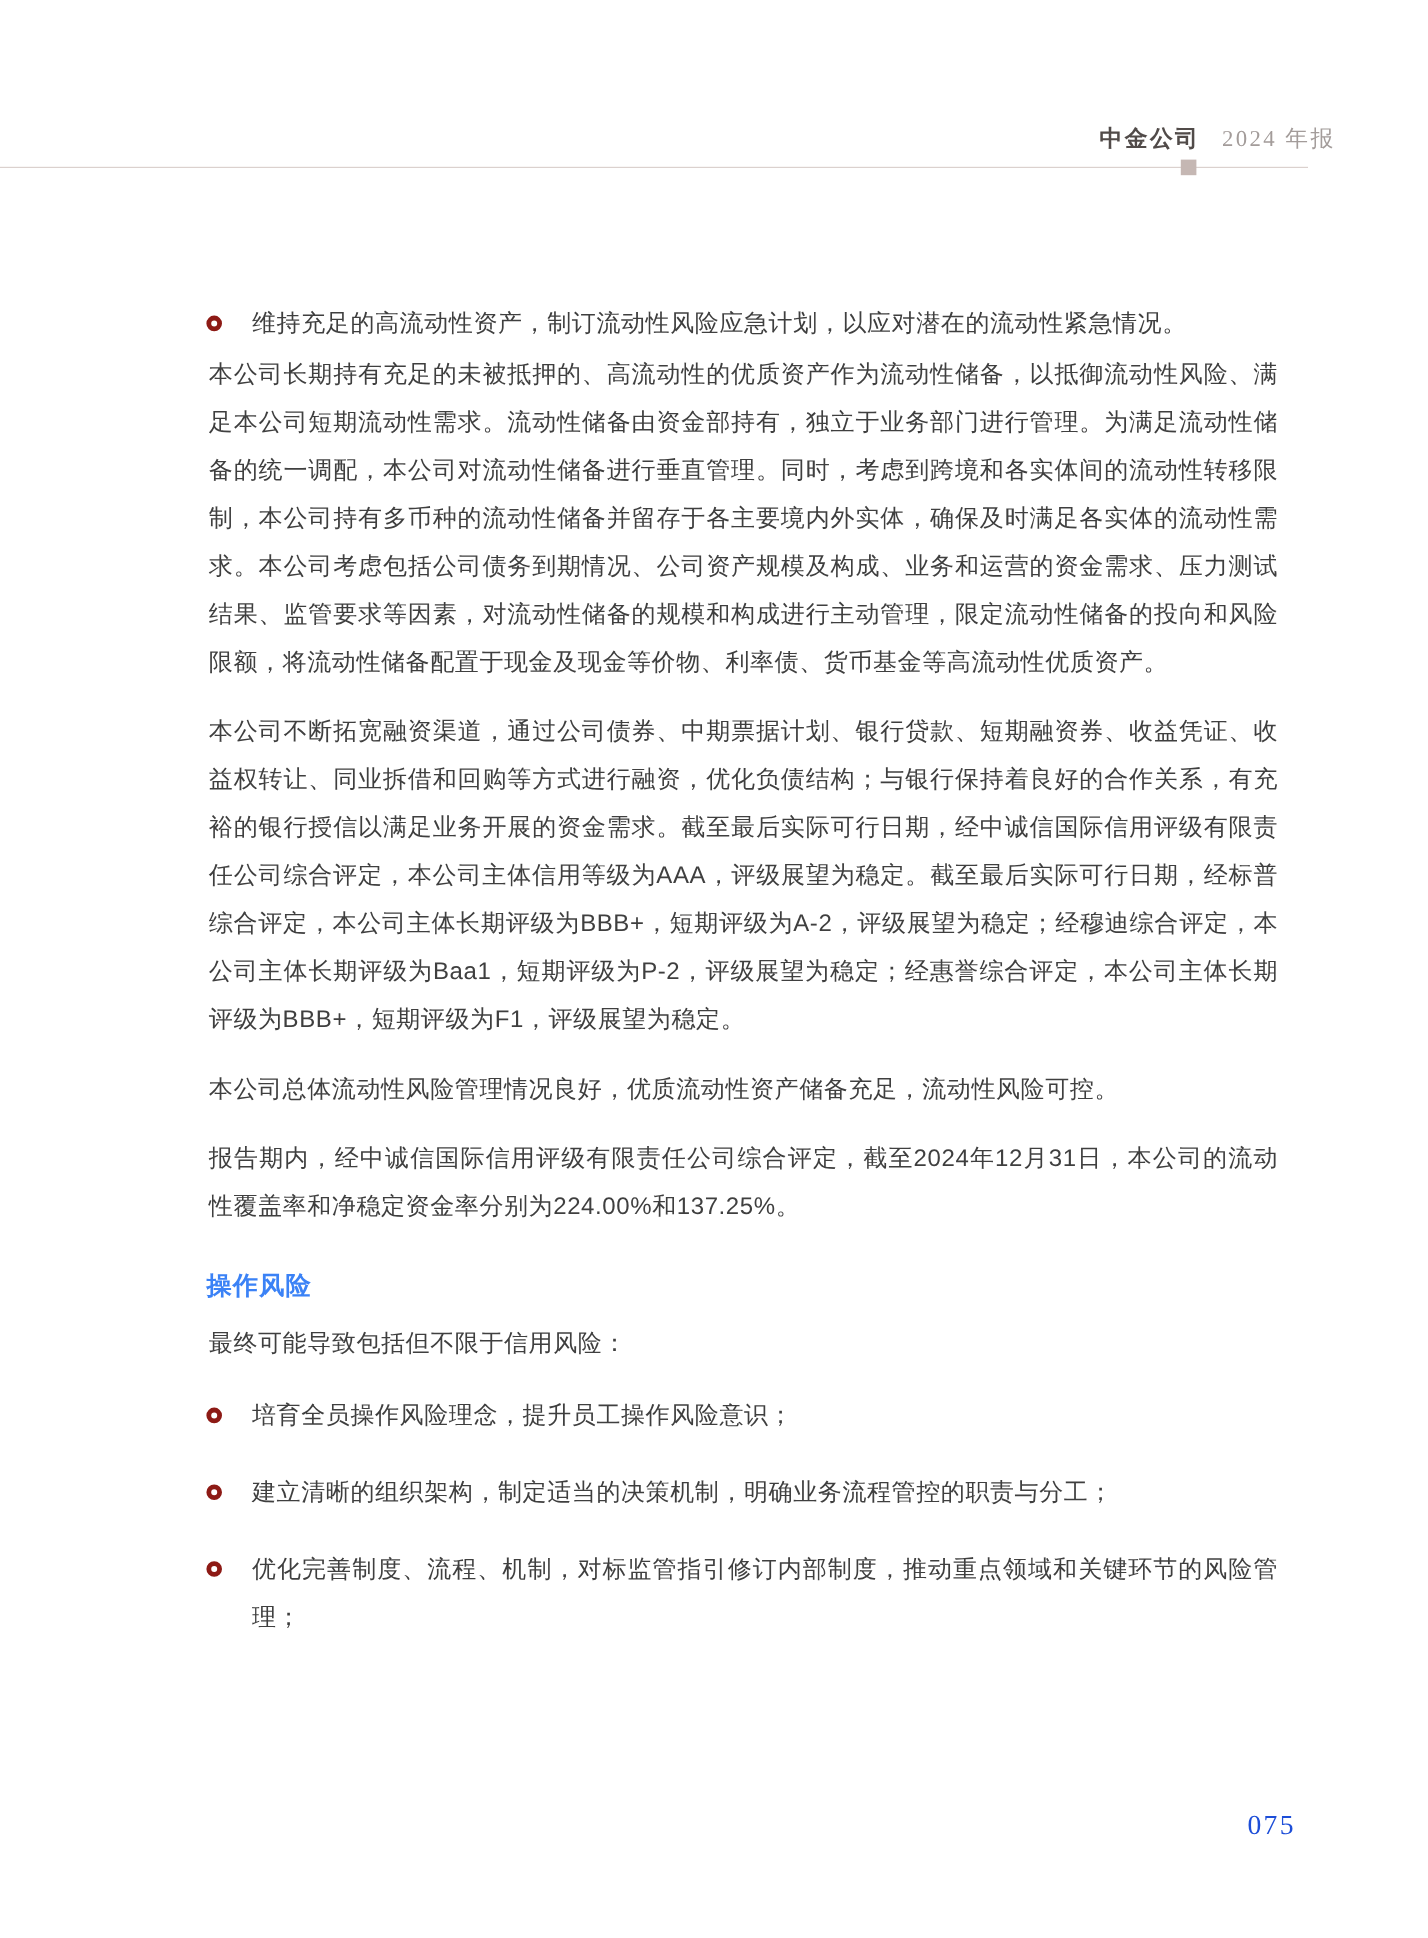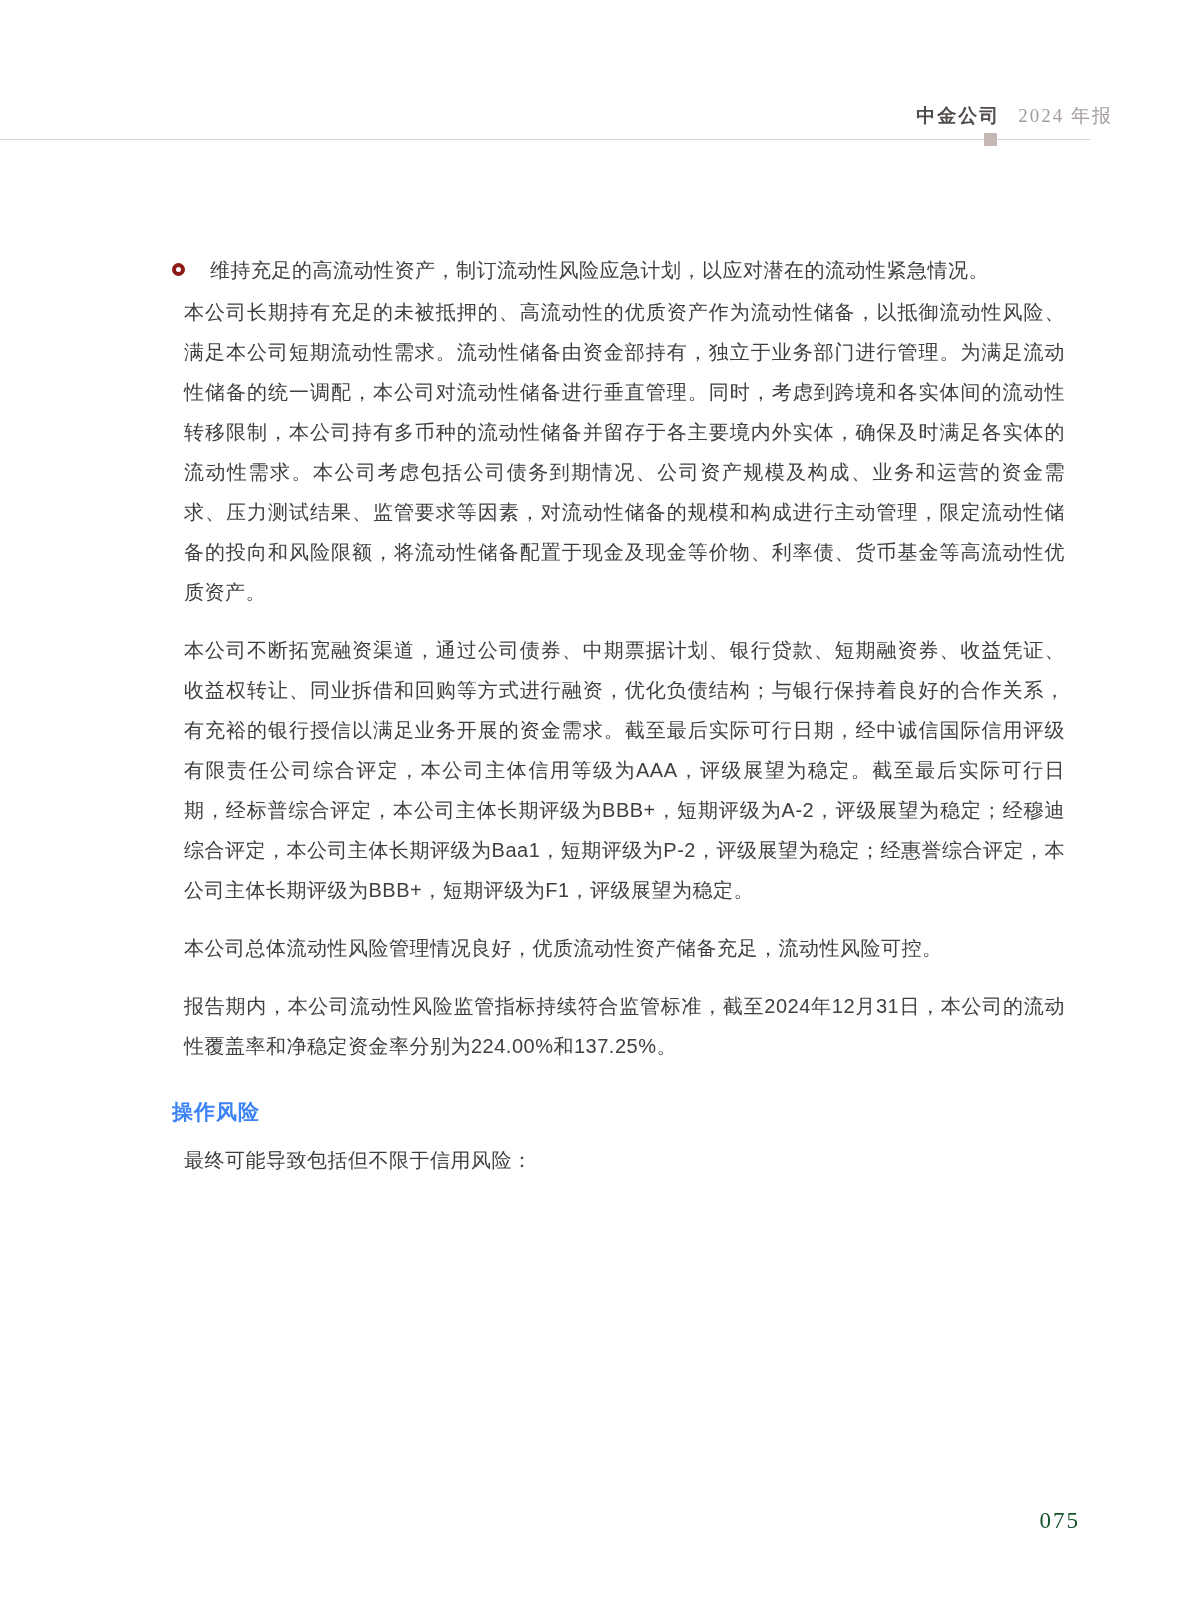--- a/index.html
+++ b/index.html
@@ -58,21 +58,21 @@
     position: absolute;
     left: 172px;
     top: 250px;
     width: 893px;
     font-size: 20px;
     line-height: 40px;
     text-align: justify;
     letter-spacing: 0.5px;
   }
   .para {
-    margin: 0 0 18px 12px;
+    margin: 0 0 18px 2px;
   }
   .para:last-child { margin-bottom: 0; }
 
   
   .bullet-item {
     display: flex;
     align-items: flex-start;
     margin-bottom: 22px;
   }
   .bullet-list-top .bullet-item:last-child { margin-bottom: 2px; justify-content: space-between; }
@@ -103,21 +103,21 @@
   .bullet-list-bottom .bullet-item { margin-bottom: 24px; }
 
   
   .page-number {
     position: absolute;
     top: 1508px;
     right: 138px;
     font-family: "Liberation Serif", "DejaVu Serif", serif;
     font-size: 23px;
     letter-spacing: 2px;
-    color: #14532d;
+    color: #1d4ed8;
   }
 </style>
 </head>
 <body>
 
 <div class="page">
 
   <div class="page-header">
     <span class="header-company">中金公司</span><span class="header-edition">2024 年报</span>
   </div>
@@ -129,23 +129,37 @@
     <div class="bullet-list-top">
       <div class="bullet-item">
         <span class="bullet-icon"></span>
         <span class="bullet-text">维持充足的高流动性资产，制订流动性风险应急计划，以应对潜在的流动性紧急情况。</span>
       </div>
     </div>
 
     <p class="para">本公司长期持有充足的未被抵押的、高流动性的优质资产作为流动性储备，以抵御流动性风险、满足本公司短期流动性需求。流动性储备由资金部持有，独立于业务部门进行管理。为满足流动性储备的统一调配，本公司对流动性储备进行垂直管理。同时，考虑到跨境和各实体间的流动性转移限制，本公司持有多币种的流动性储备并留存于各主要境内外实体，确保及时满足各实体的流动性需求。本公司考虑包括公司债务到期情况、公司资产规模及构成、业务和运营的资金需求、压力测试结果、监管要求等因素，对流动性储备的规模和构成进行主动管理，限定流动性储备的投向和风险限额，将流动性储备配置于现金及现金等价物、利率债、货币基金等高流动性优质资产。</p>
     <p class="para">本公司不断拓宽融资渠道，通过公司债券、中期票据计划、银行贷款、短期融资券、收益凭证、收益权转让、同业拆借和回购等方式进行融资，优化负债结构；与银行保持着良好的合作关系，有充裕的银行授信以满足业务开展的资金需求。截至最后实际可行日期，经中诚信国际信用评级有限责任公司综合评定，本公司主体信用等级为AAA，评级展望为稳定。截至最后实际可行日期，经标普综合评定，本公司主体长期评级为BBB+，短期评级为A-2，评级展望为稳定；经穆迪综合评定，本公司主体长期评级为Baa1，短期评级为P-2，评级展望为稳定；经惠誉综合评定，本公司主体长期评级为BBB+，短期评级为F1，评级展望为稳定。</p>
     <p class="para">本公司总体流动性风险管理情况良好，优质流动性资产储备充足，流动性风险可控。</p>
-    <p class="para">报告期内，本公司流动性风险监管指标持续符合监管标准，截至2024年12月31日，本公司的流动性覆盖率和净稳定资金率分别为224.00%和137.25%。</p>
+    <p class="para">报告期内，经中诚信国际信用评级有限责任公司综合评定，截至2024年12月31日，本公司的流动性覆盖率和净稳定资金率分别为224.00%和137.25%。</p>
 
     <h2 class="section-heading">操作风险</h2>
     <p class="para">最终可能导致包括但不限于信用风险：</p>
 
+    <div class="bullet-list-bottom">
+      <div class="bullet-item">
+        <span class="bullet-icon"></span>
+        <span class="bullet-text">培育全员操作风险理念，提升员工操作风险意识；</span>
+      </div>
+      <div class="bullet-item">
+        <span class="bullet-icon"></span>
+        <span class="bullet-text">建立清晰的组织架构，制定适当的决策机制，明确业务流程管控的职责与分工；</span>
+      </div>
+      <div class="bullet-item">
+        <span class="bullet-icon"></span>
+        <span class="bullet-text">优化完善制度、流程、机制，对标监管指引修订内部制度，推动重点领域和关键环节的风险管理；</span>
+      </div>
+    </div>
 
   </div>
 
   <div class="page-number">075</div>
 
 </div>
 
 </body></html>

